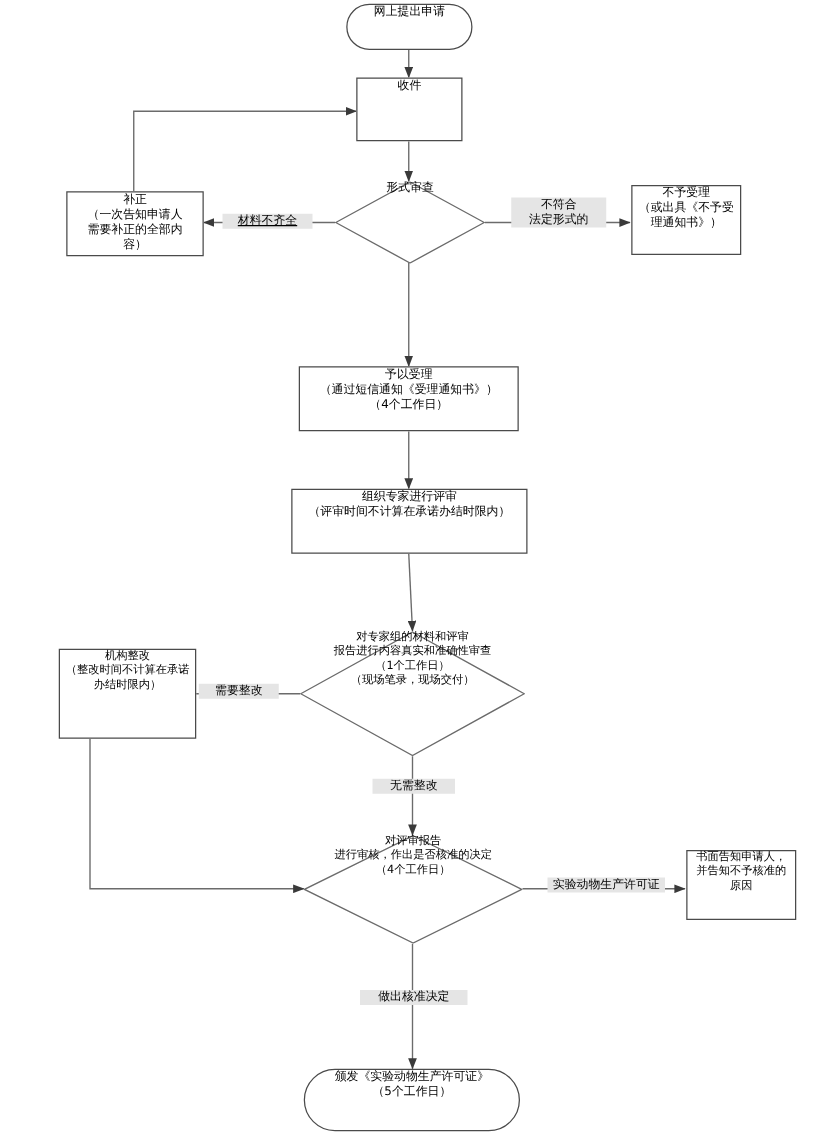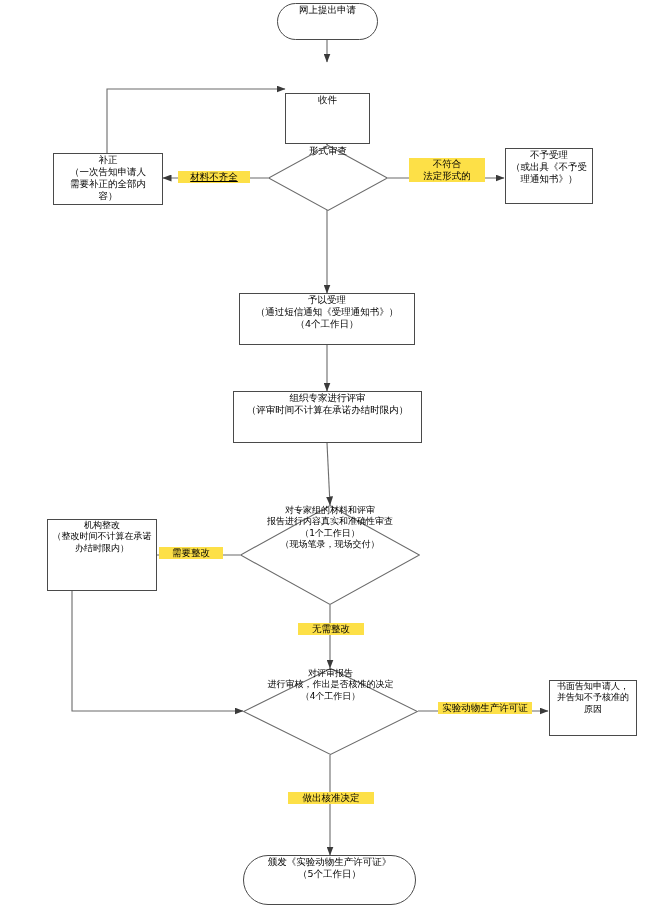--- a/index.html
+++ b/index.html
@@ -58,21 +58,21 @@
     position: absolute;
     left: 0;
     top: 0;
     width: 100%;
     height: 100%;
     z-index: 1;
   }
   .edge-label {
     position: absolute;
     color: #000000;
-    background: #fde047;
+    background: #e5e5e5;
     text-align: center;
     line-height: 1.25;
     white-space: pre-line;
     padding: 0 1px;
   }
   .fs-9 { font-size: 9px; }
   .fs-95 { font-size: 9.5px; }
 </style>
 </head>
 <body>
@@ -112,21 +112,21 @@
       <path d="M418,711 L548,711" marker-end="url(#arrow)"></path>
 
       <path d="M330,755 L330,855" marker-end="url(#arrow)"></path>
     </g>
   </svg>
 
   <div class="node terminal fs-95" style="left:277px; top:3px; width:101px; height:37px;">
     <span class="label">网上提出申请</span>
   </div>
 
-  <div class="node rect fs-95" style="left:285px; top:62px; width:85px; height:51px;margin-top:31px;">
+  <div class="node rect fs-95" style="left:285px; top:62px; width:85px; height:51px;">
     <span class="label">收件</span>
   </div>
 
   <div class="node diamond fs-95" style="left:268px; top:145px; width:120px; height:66px;">
     <svg class="diamond-shape" viewBox="0 0 120 66" preserveAspectRatio="none">
       <polygon points="60,0.6 119.4,33 60,65.4 0.6,33" fill="#ffffff" stroke="#6b6b6b" stroke-width="1.1" vector-effect="non-scaling-stroke"></polygon>
     </svg>
     <span class="label">形式审查</span>
   </div>
 

